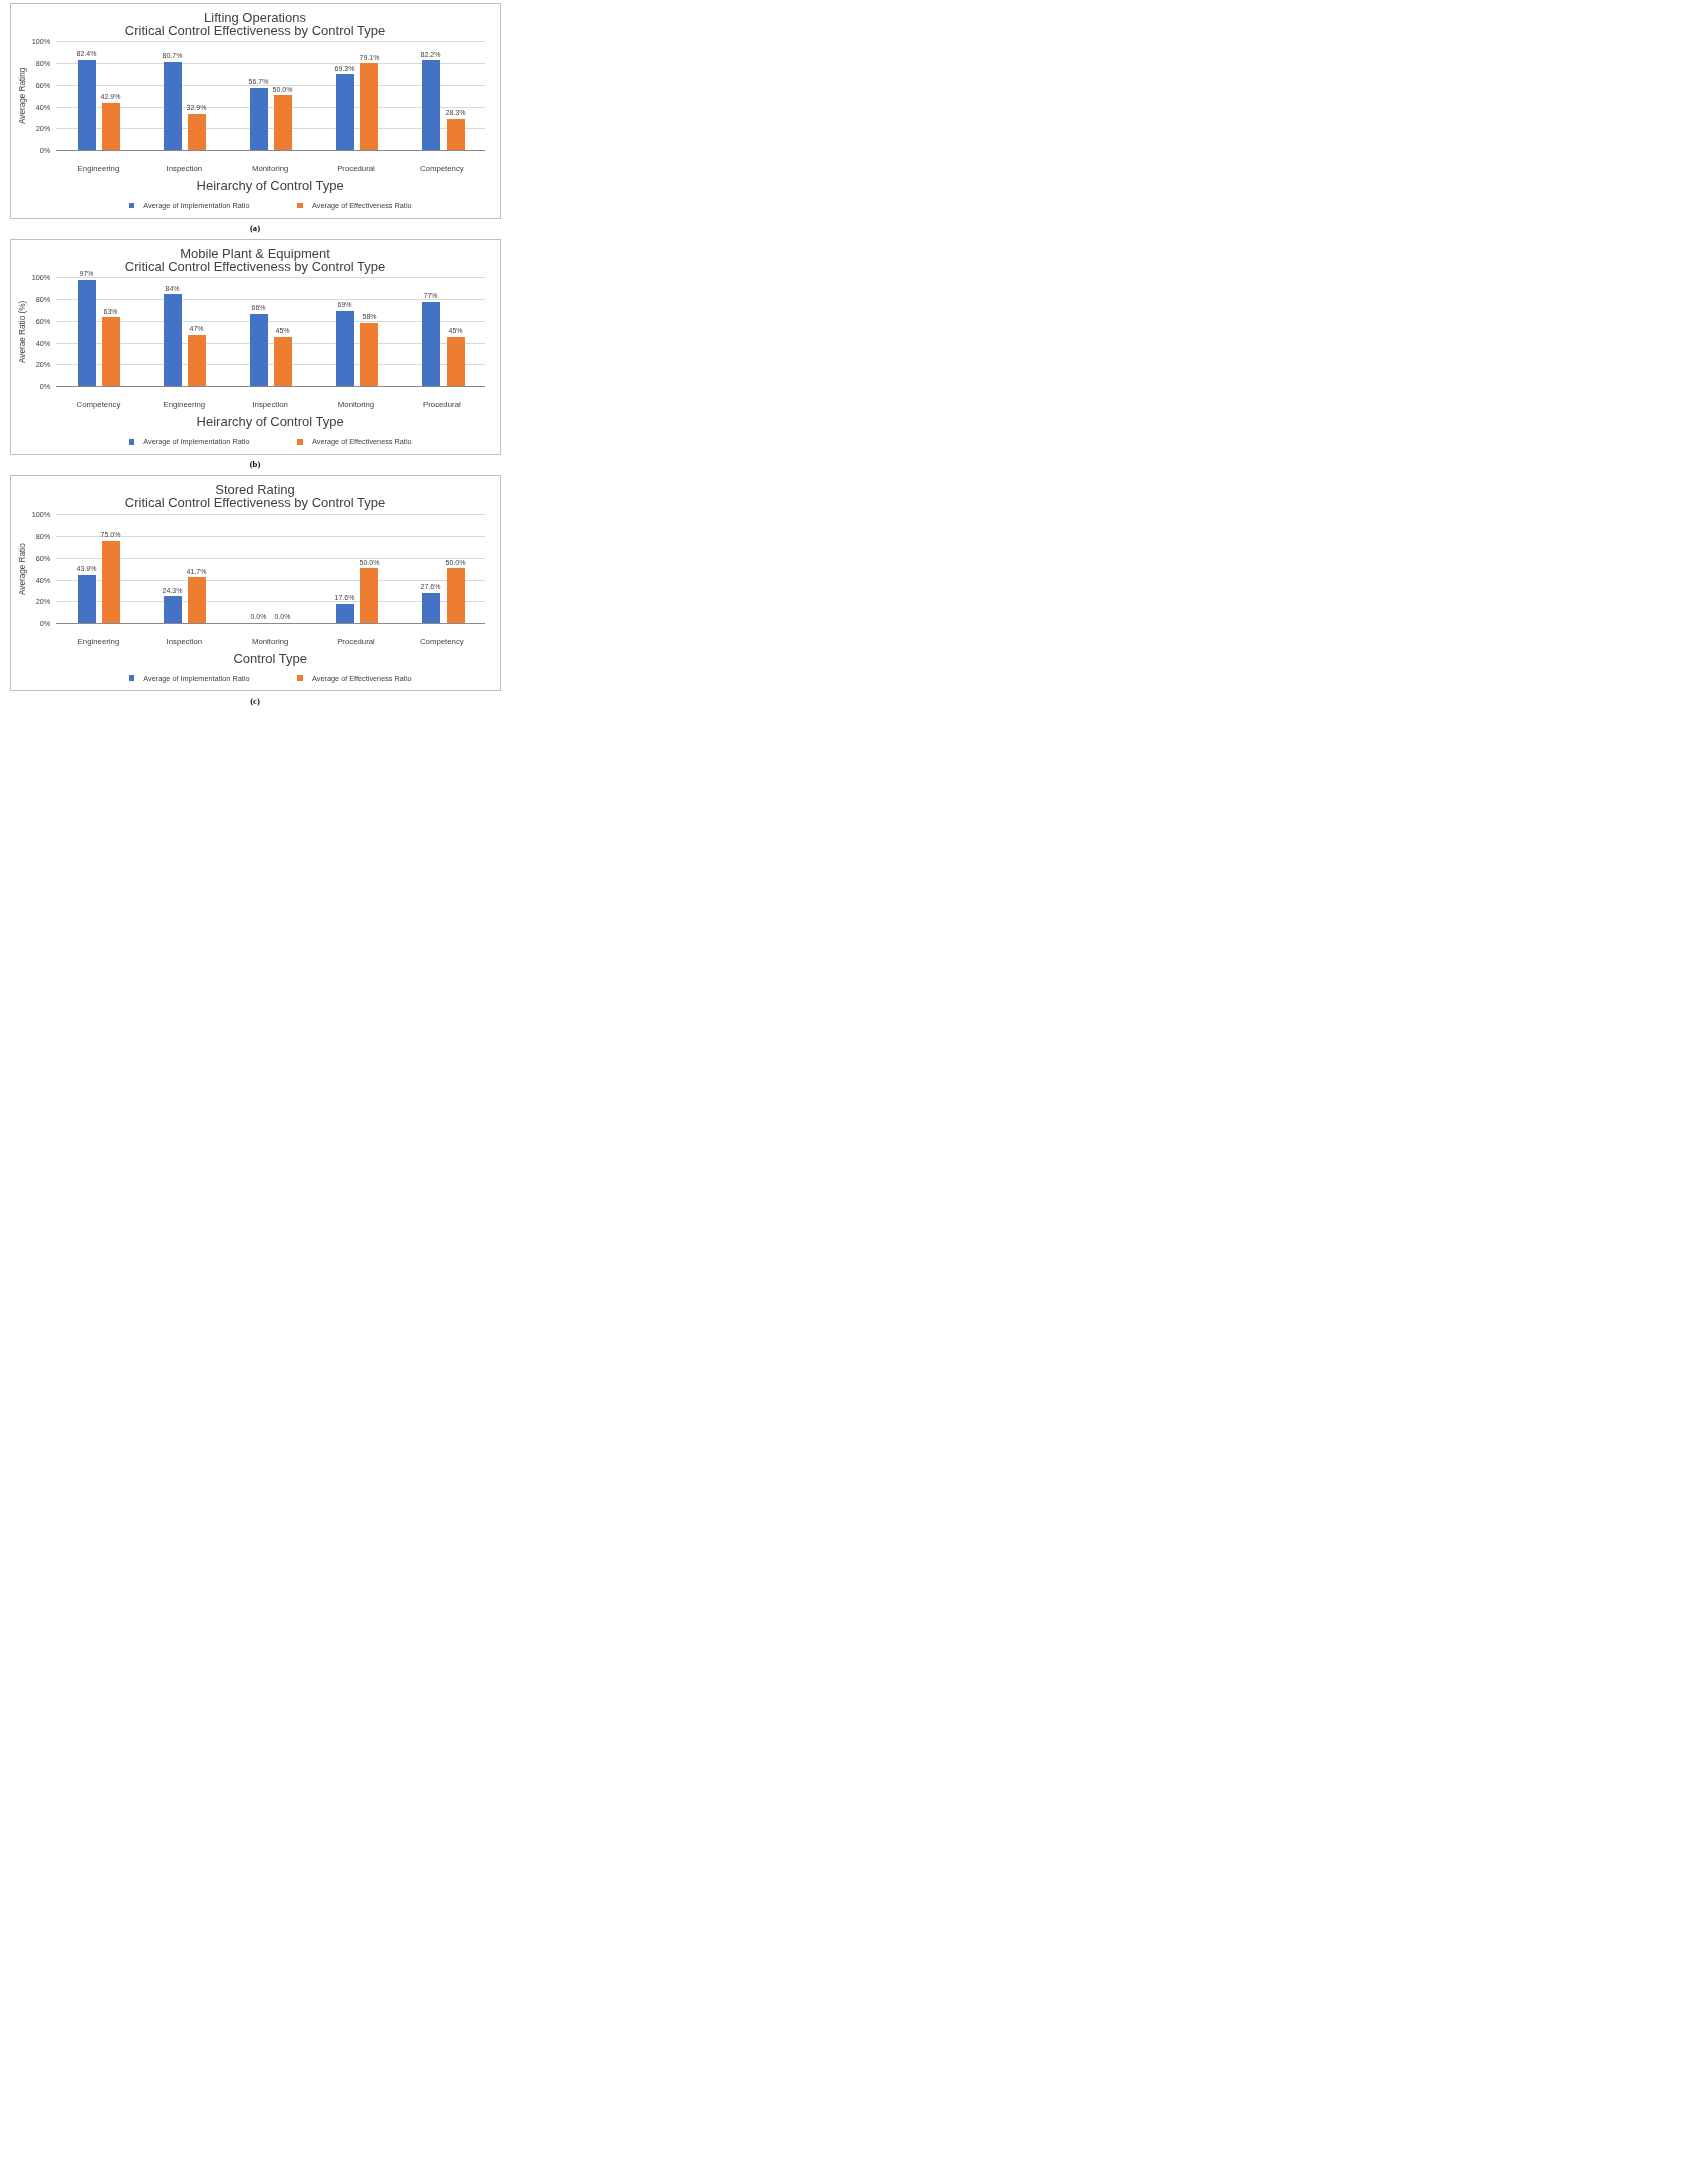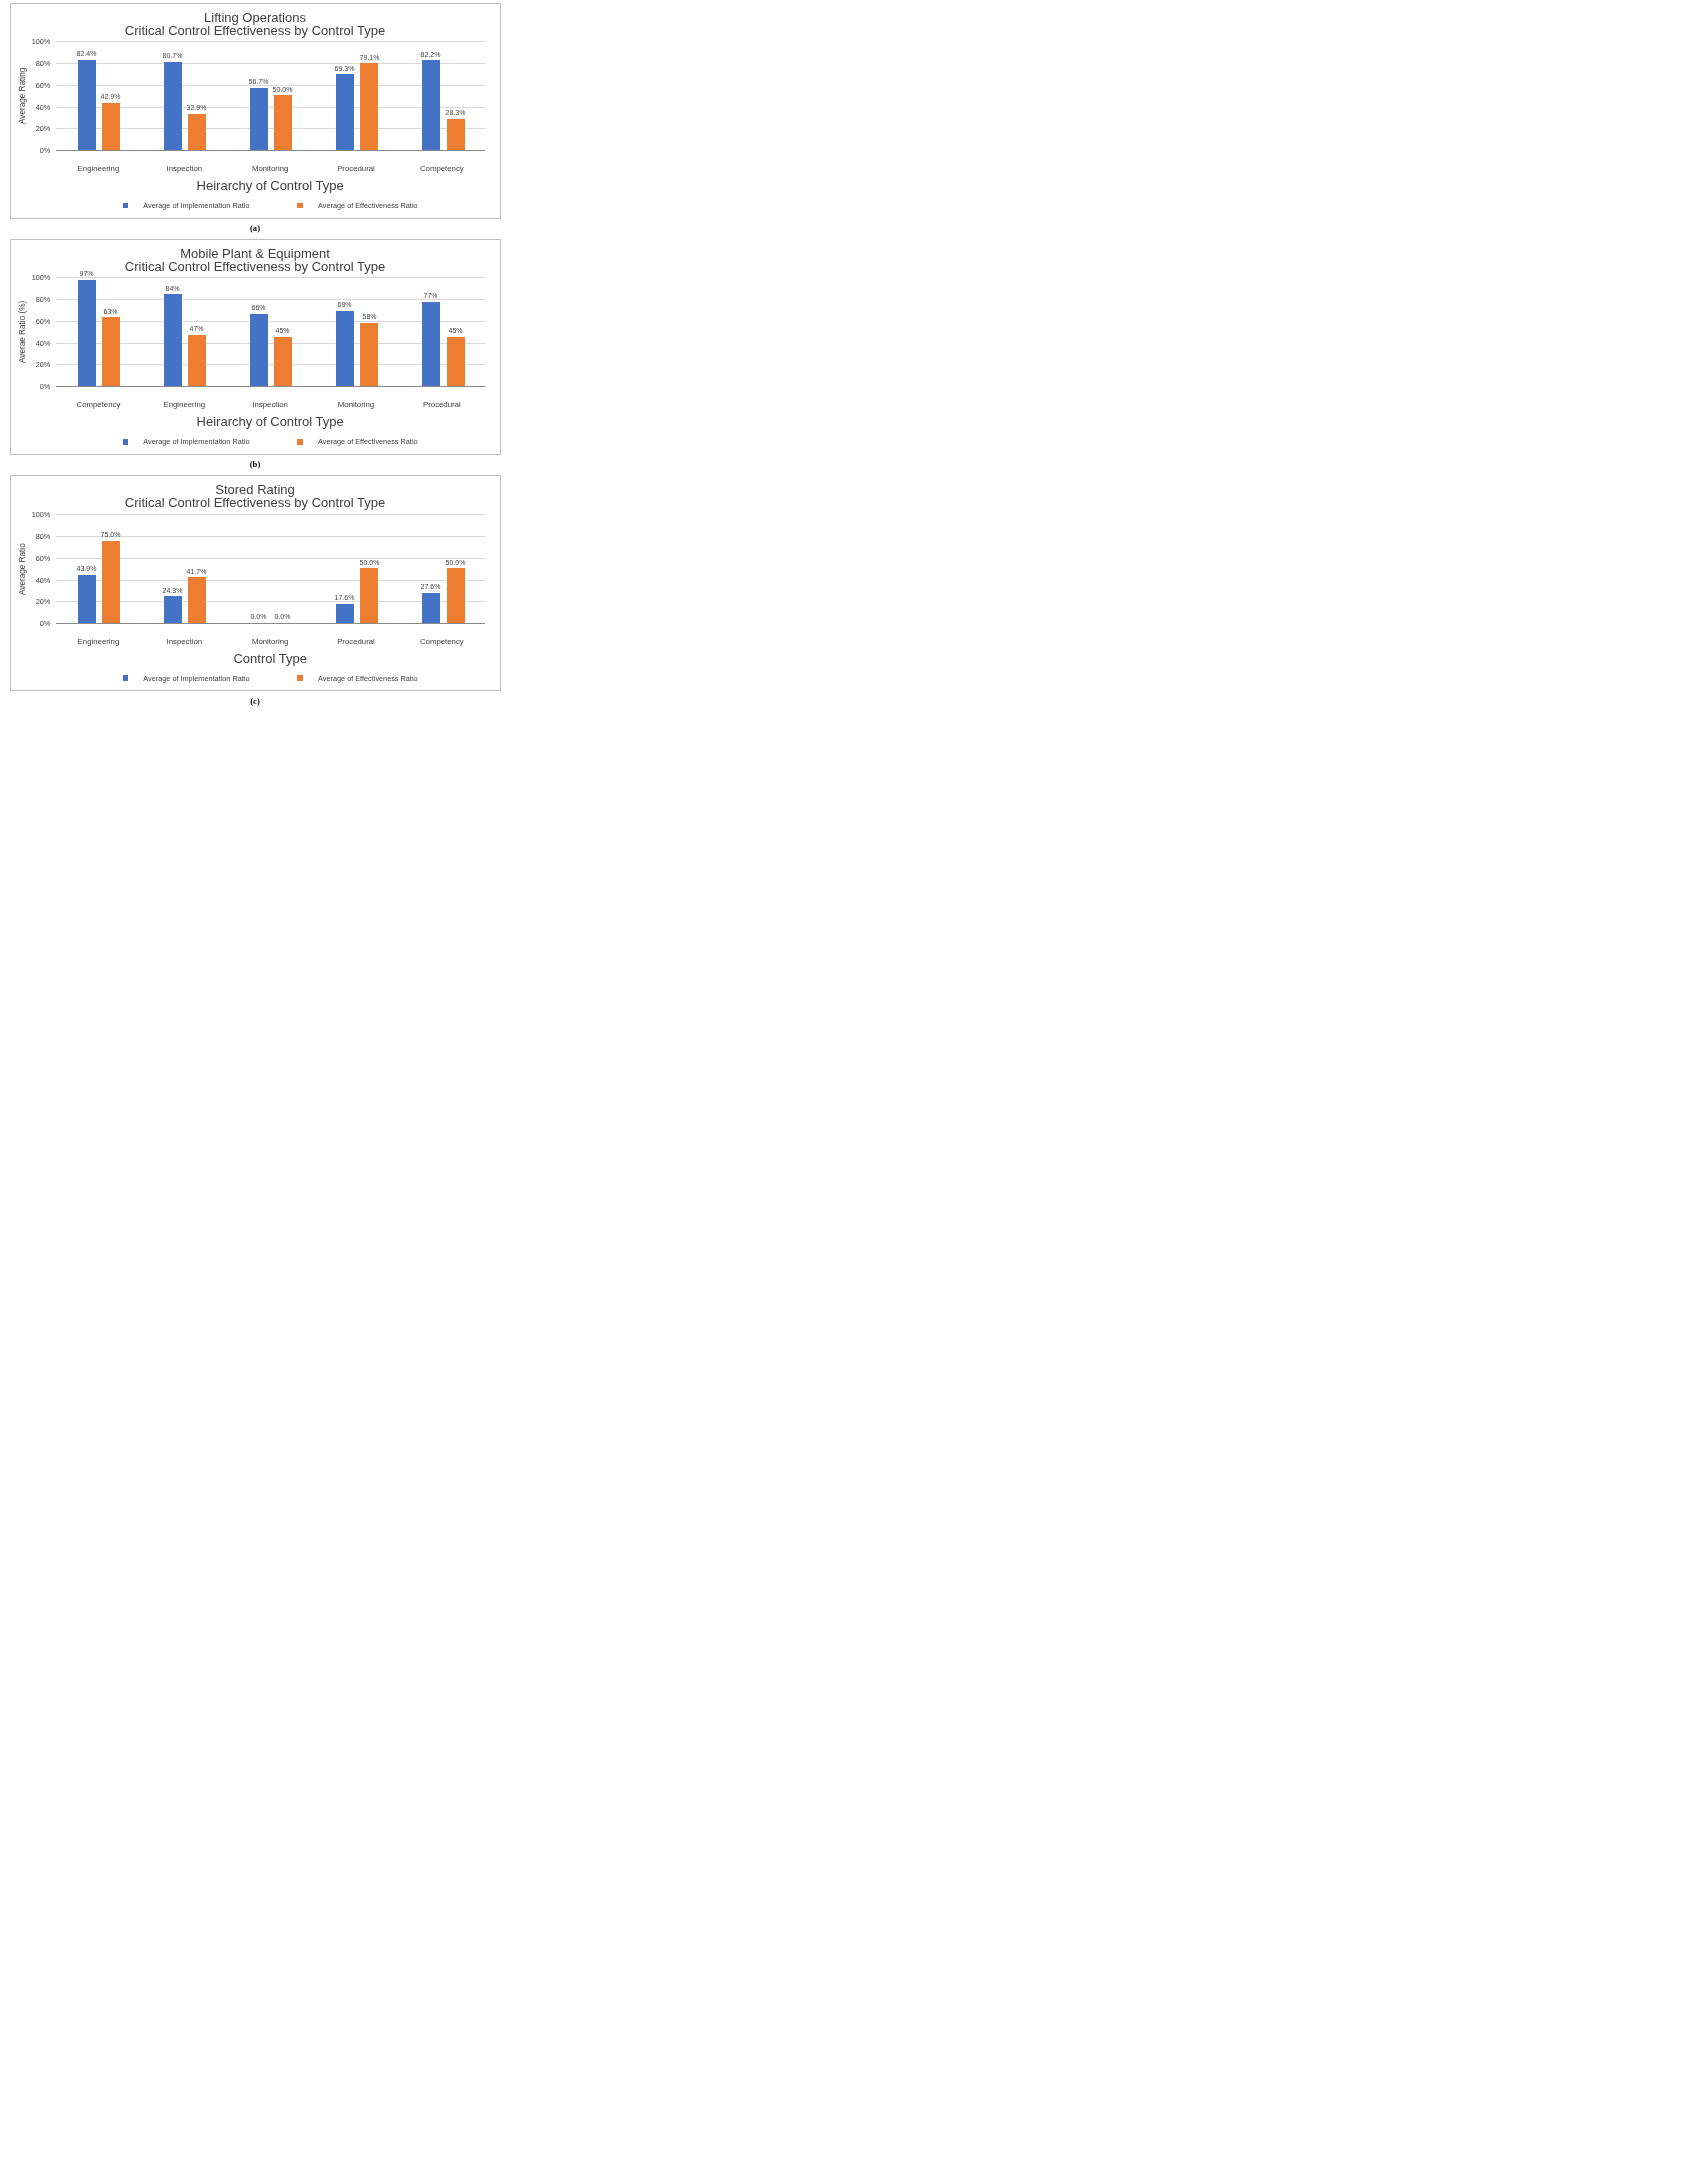--- a/index.html
+++ b/index.html
@@ -88,21 +88,21 @@
     color: #404040;
   }
   .legend {
     display: flex;
     justify-content: center;
     gap: 48px;
     margin-top: 7.8px;
     font-size: 7.3px;
     align-items: center;
   }
-  .legend-item { display: flex; align-items: center; gap: 15px; justify-content: space-between; }
+  .legend-item { display: flex; align-items: center; gap: 9px; justify-content: space-between; }
   .swatch { width: 5.6px; height: 5.6px; display: inline-block; flex: none; }
   .caption {
     text-align: center;
     font-family: "Liberation Serif", serif;
     font-weight: bold;
     font-size: 8.6px;
     margin: 4.3px 0 6px 0;
     color: #000000;
   }
 </style>

